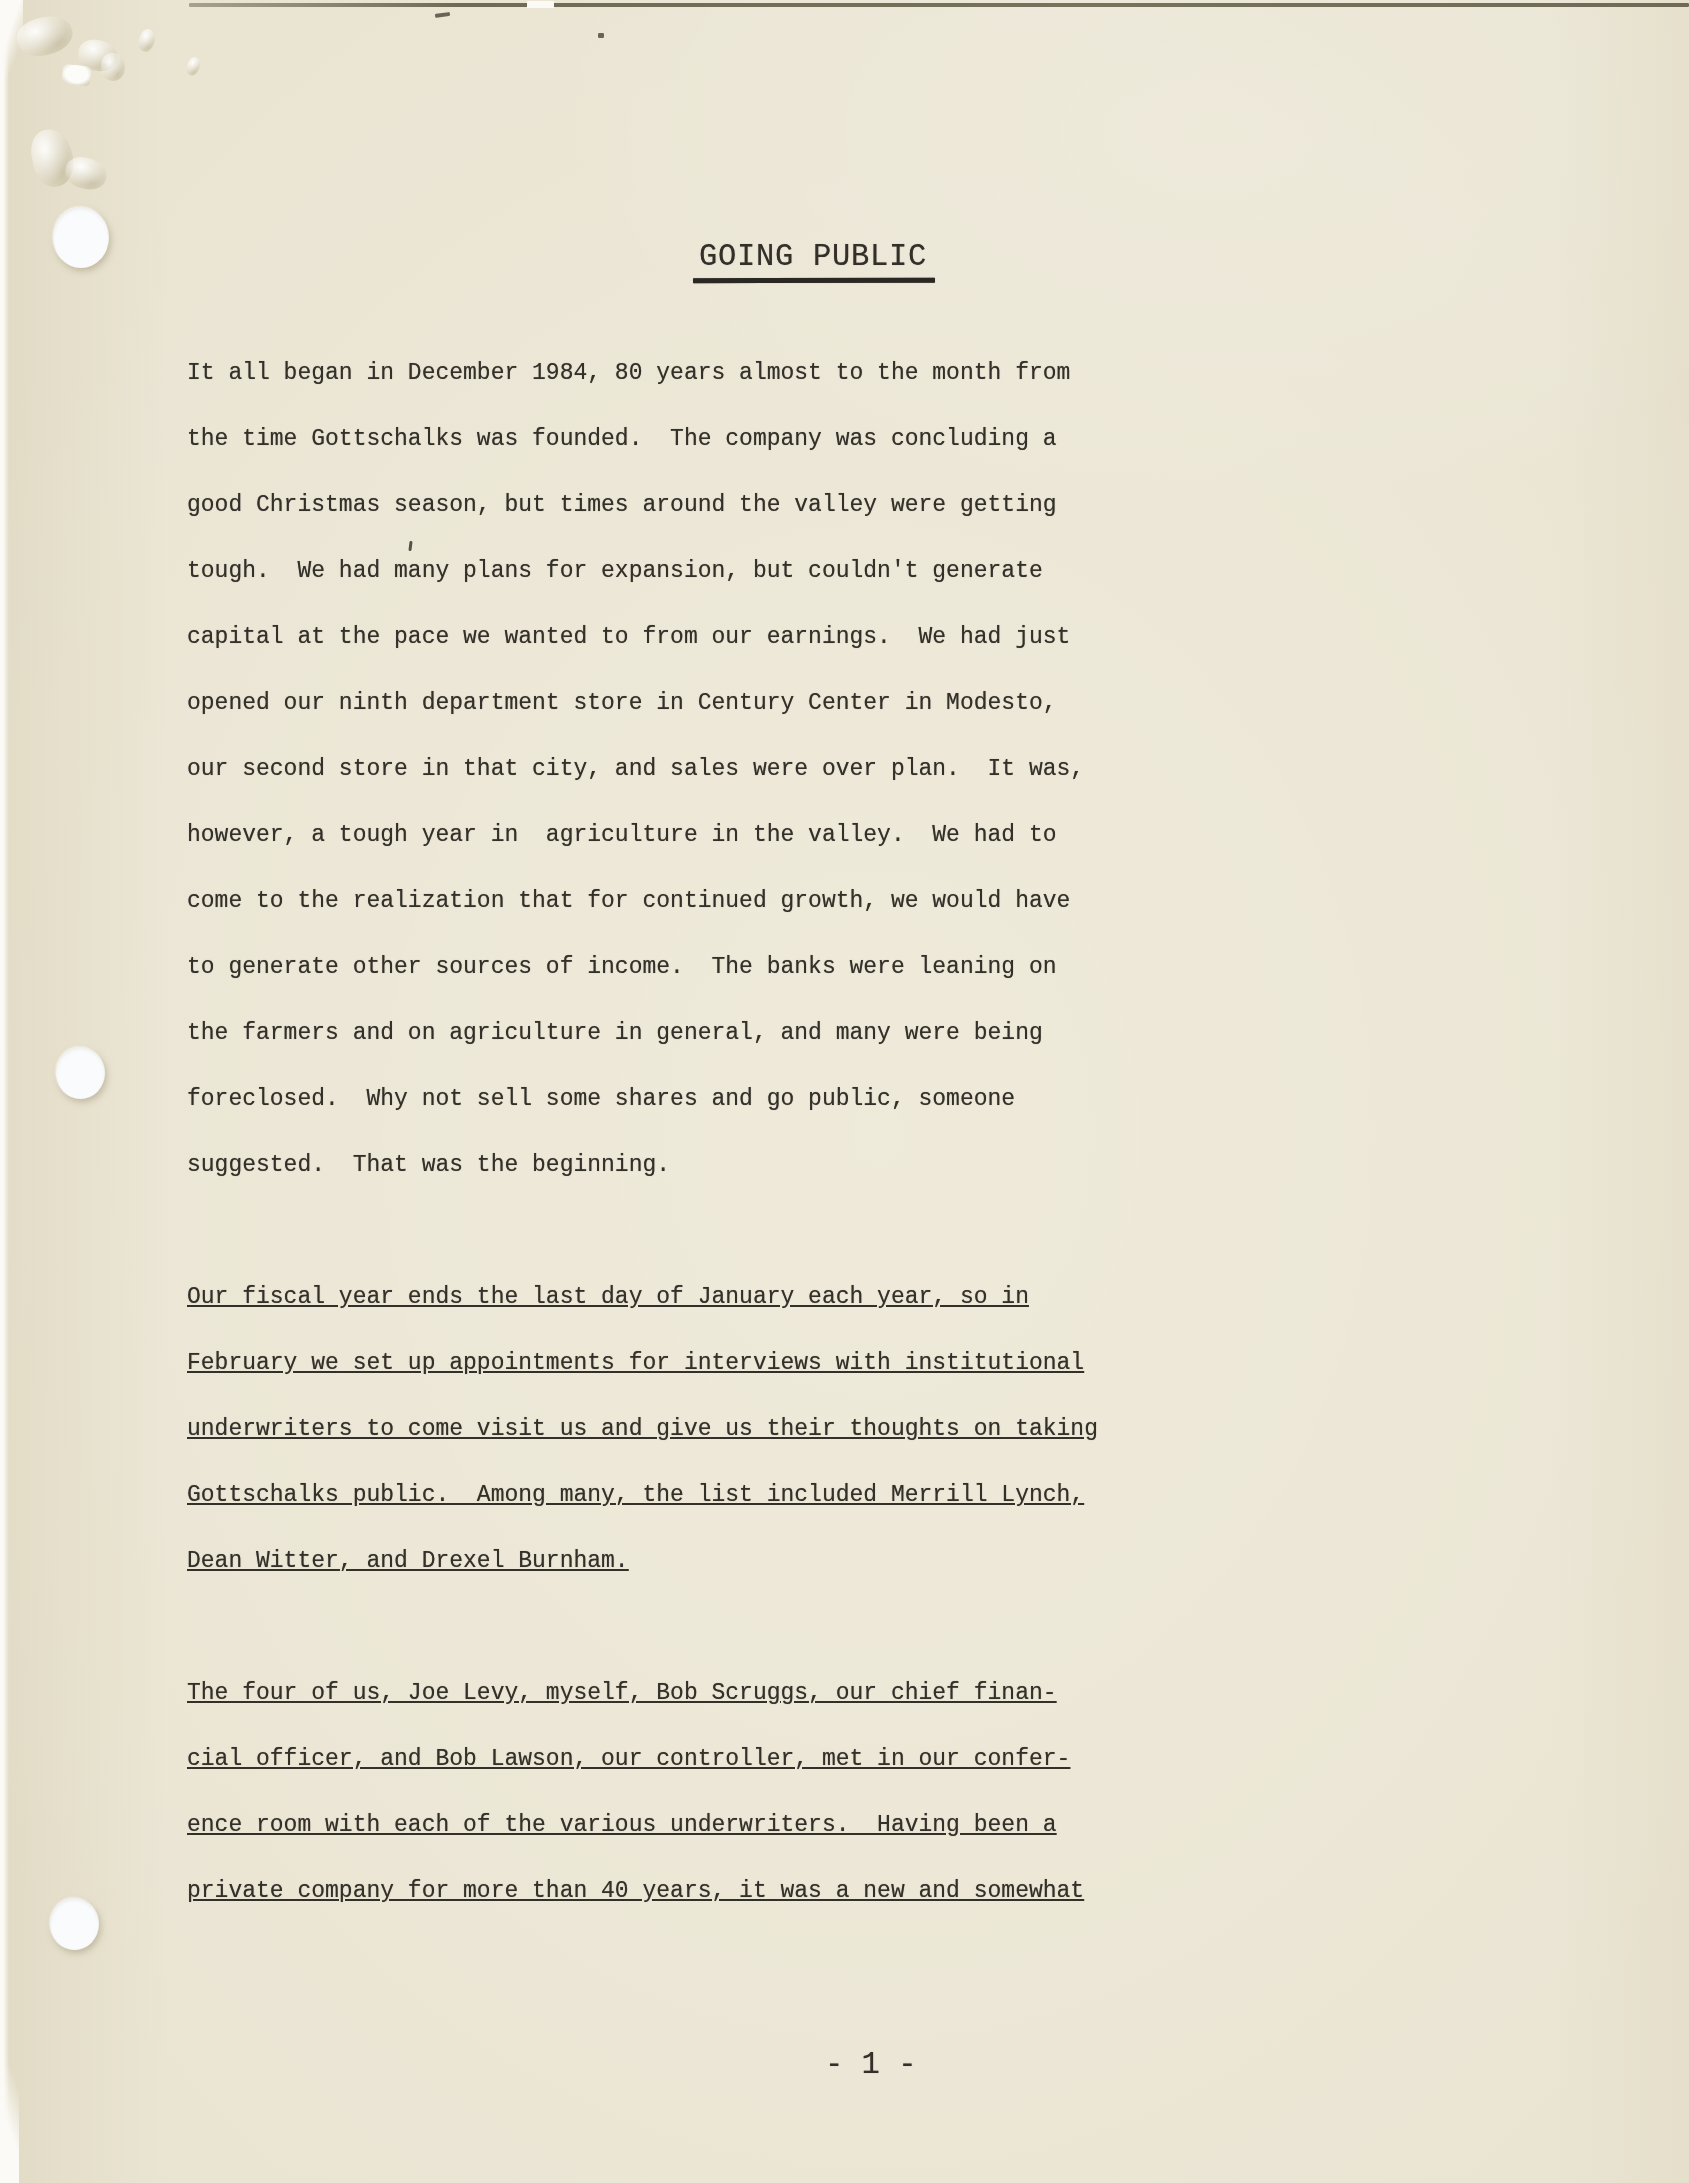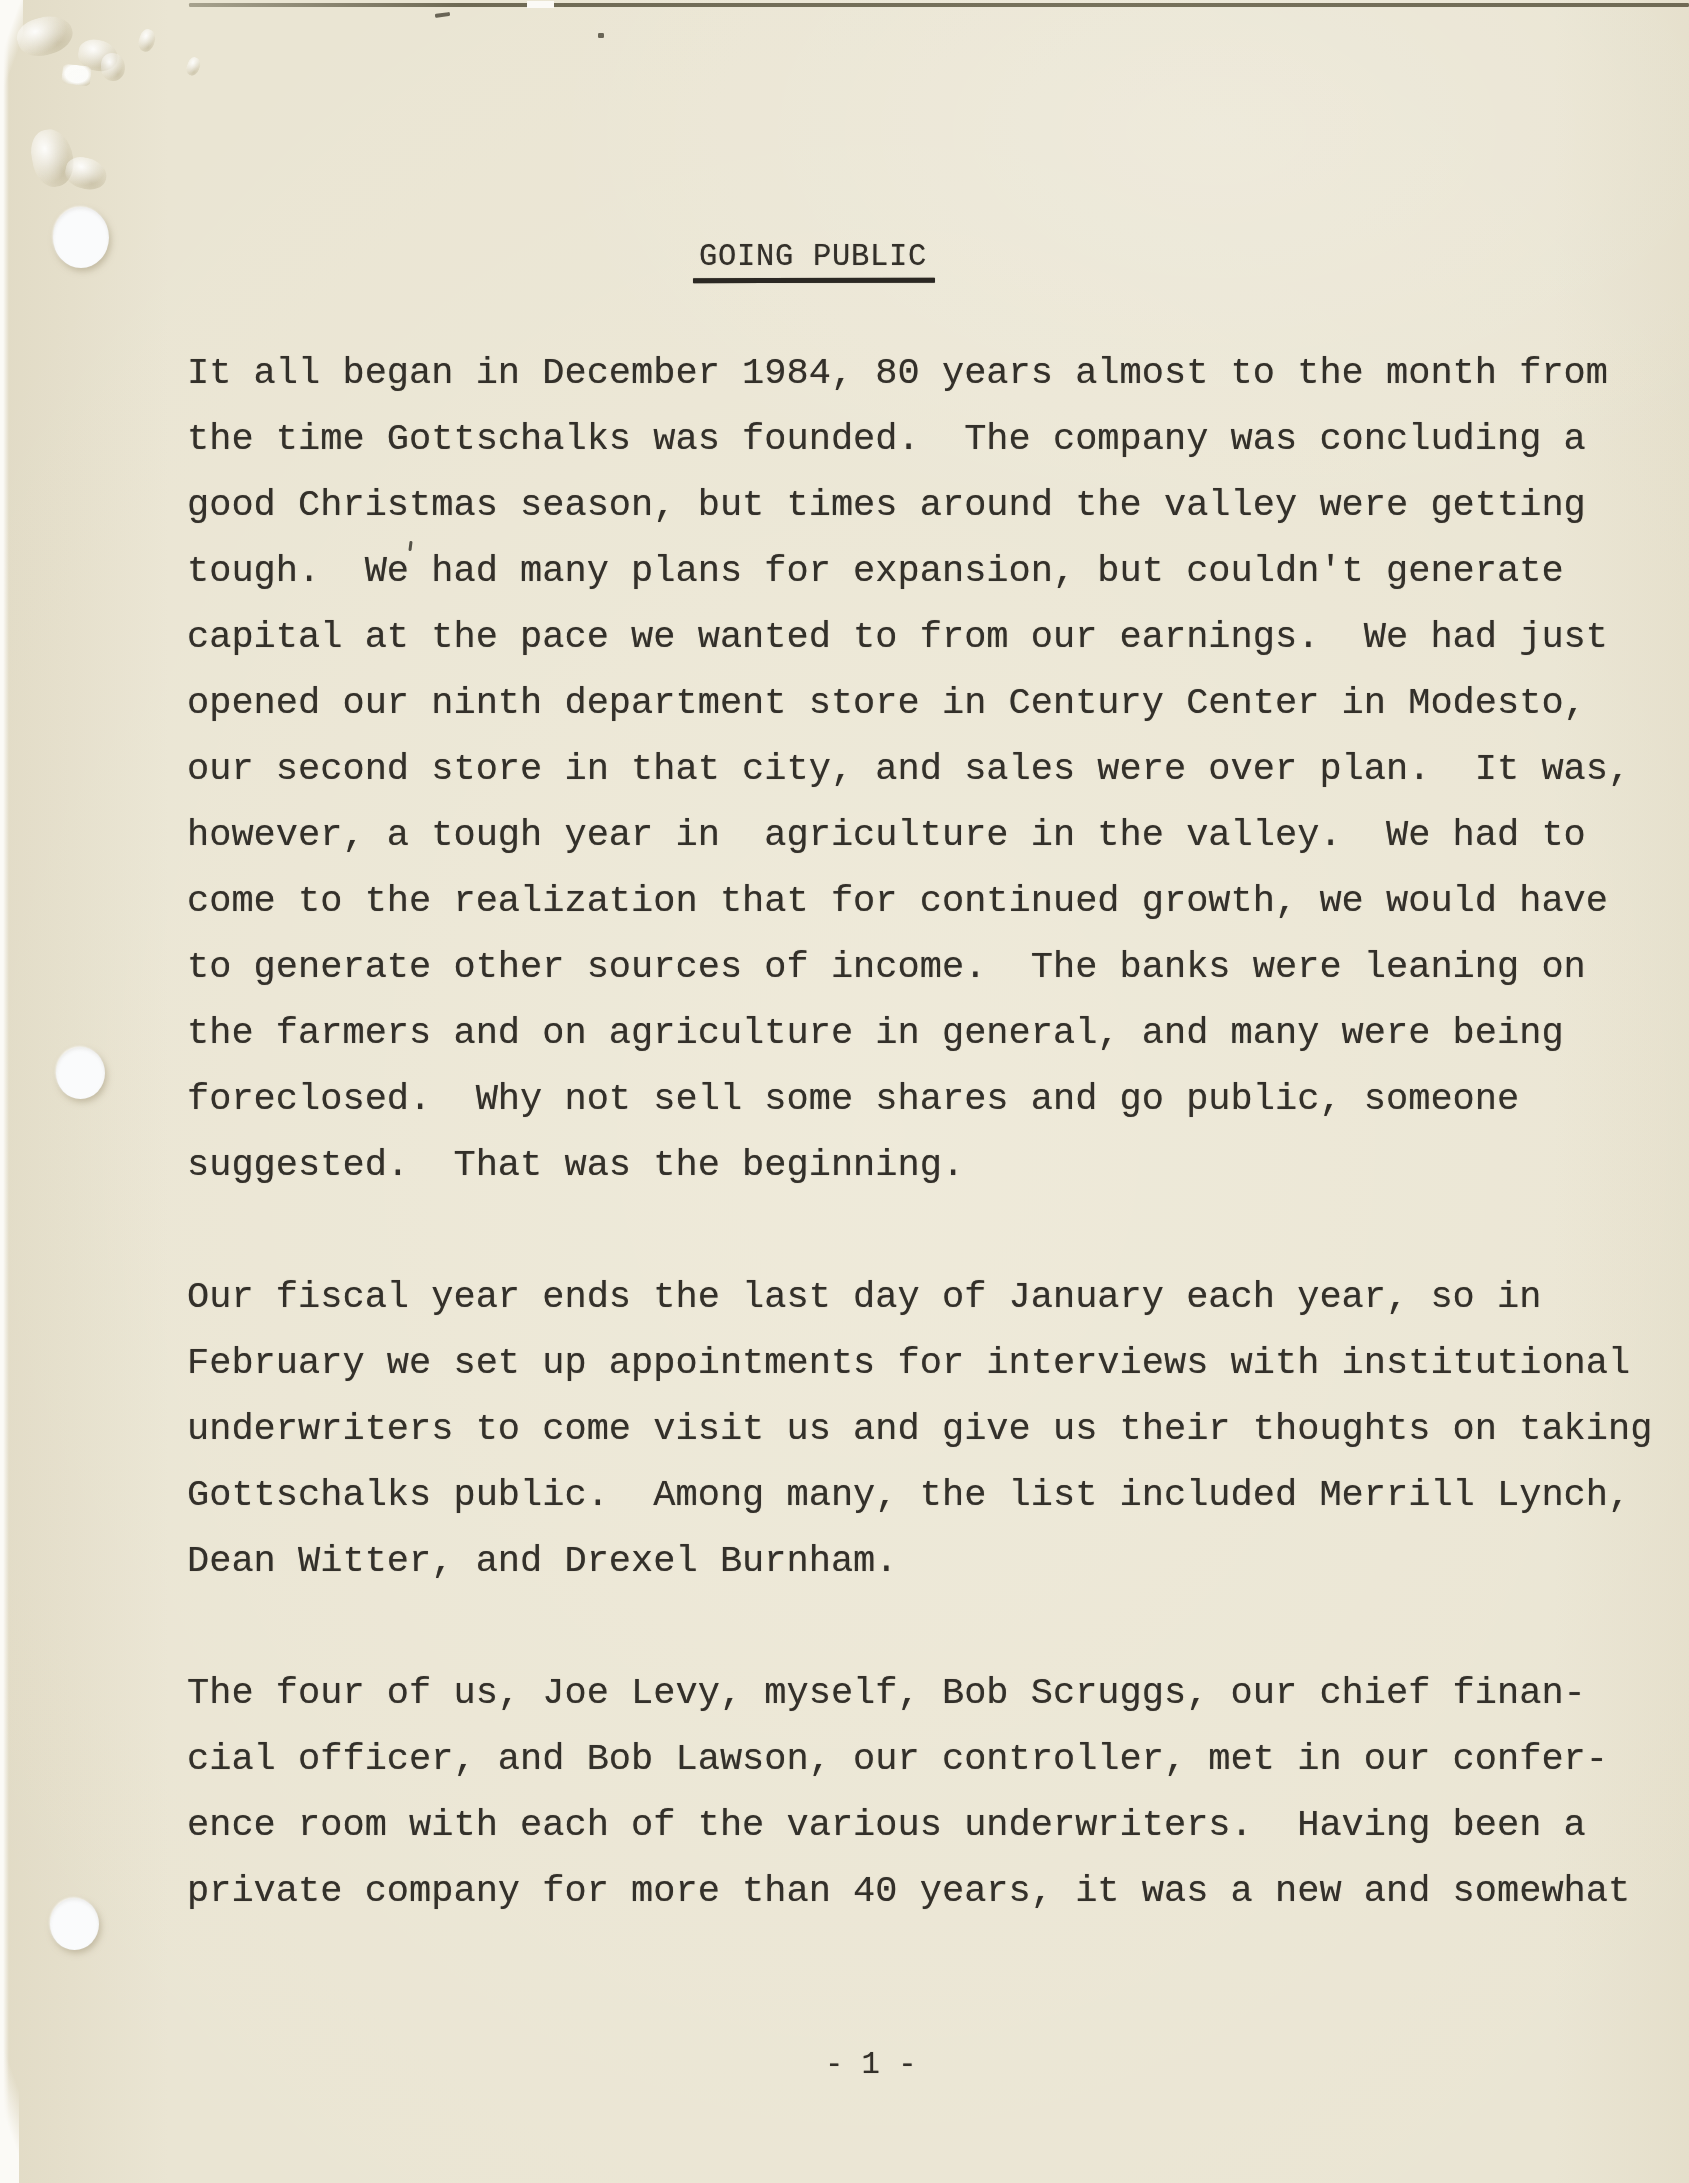--- a/index.html
+++ b/index.html
@@ -79,24 +79,24 @@
     font-size:30.5px; line-height:30.5px; letter-spacing:0.7px;
     white-space:pre;
   }
   .title-underline {
     position:absolute; left:693px; top:278px; width:242px; height:4.6px;
     background:#2b2823; transform:rotate(-0.12deg); border-radius:0.7px;
     box-shadow:0 0 0.7px rgba(43,40,35,0.6);
   }
   .body-text {
     position:absolute; left:187px; top:340px;
-    font-size:37px; line-height:66px; white-space:pre;
+    font-size:23px; line-height:66px; white-space:pre;
   }
   .para { white-space:pre; margin:0; }
-  .para + .para { margin-top:66px; }
+  .para + .para { margin-top:66px;text-decoration:underline; }
   .page-number {
     position:absolute; left:825px; top:2045px;
     font-size:30.5px; line-height:40px; white-space:pre;
   }
   .stray-apostrophe {
     position:absolute; left:409px; top:541px; width:3.3px; height:10px;
     background:#3a372f; border-radius:1.3px; transform:rotate(7deg);
     opacity:0.85;
   }
 </style>

